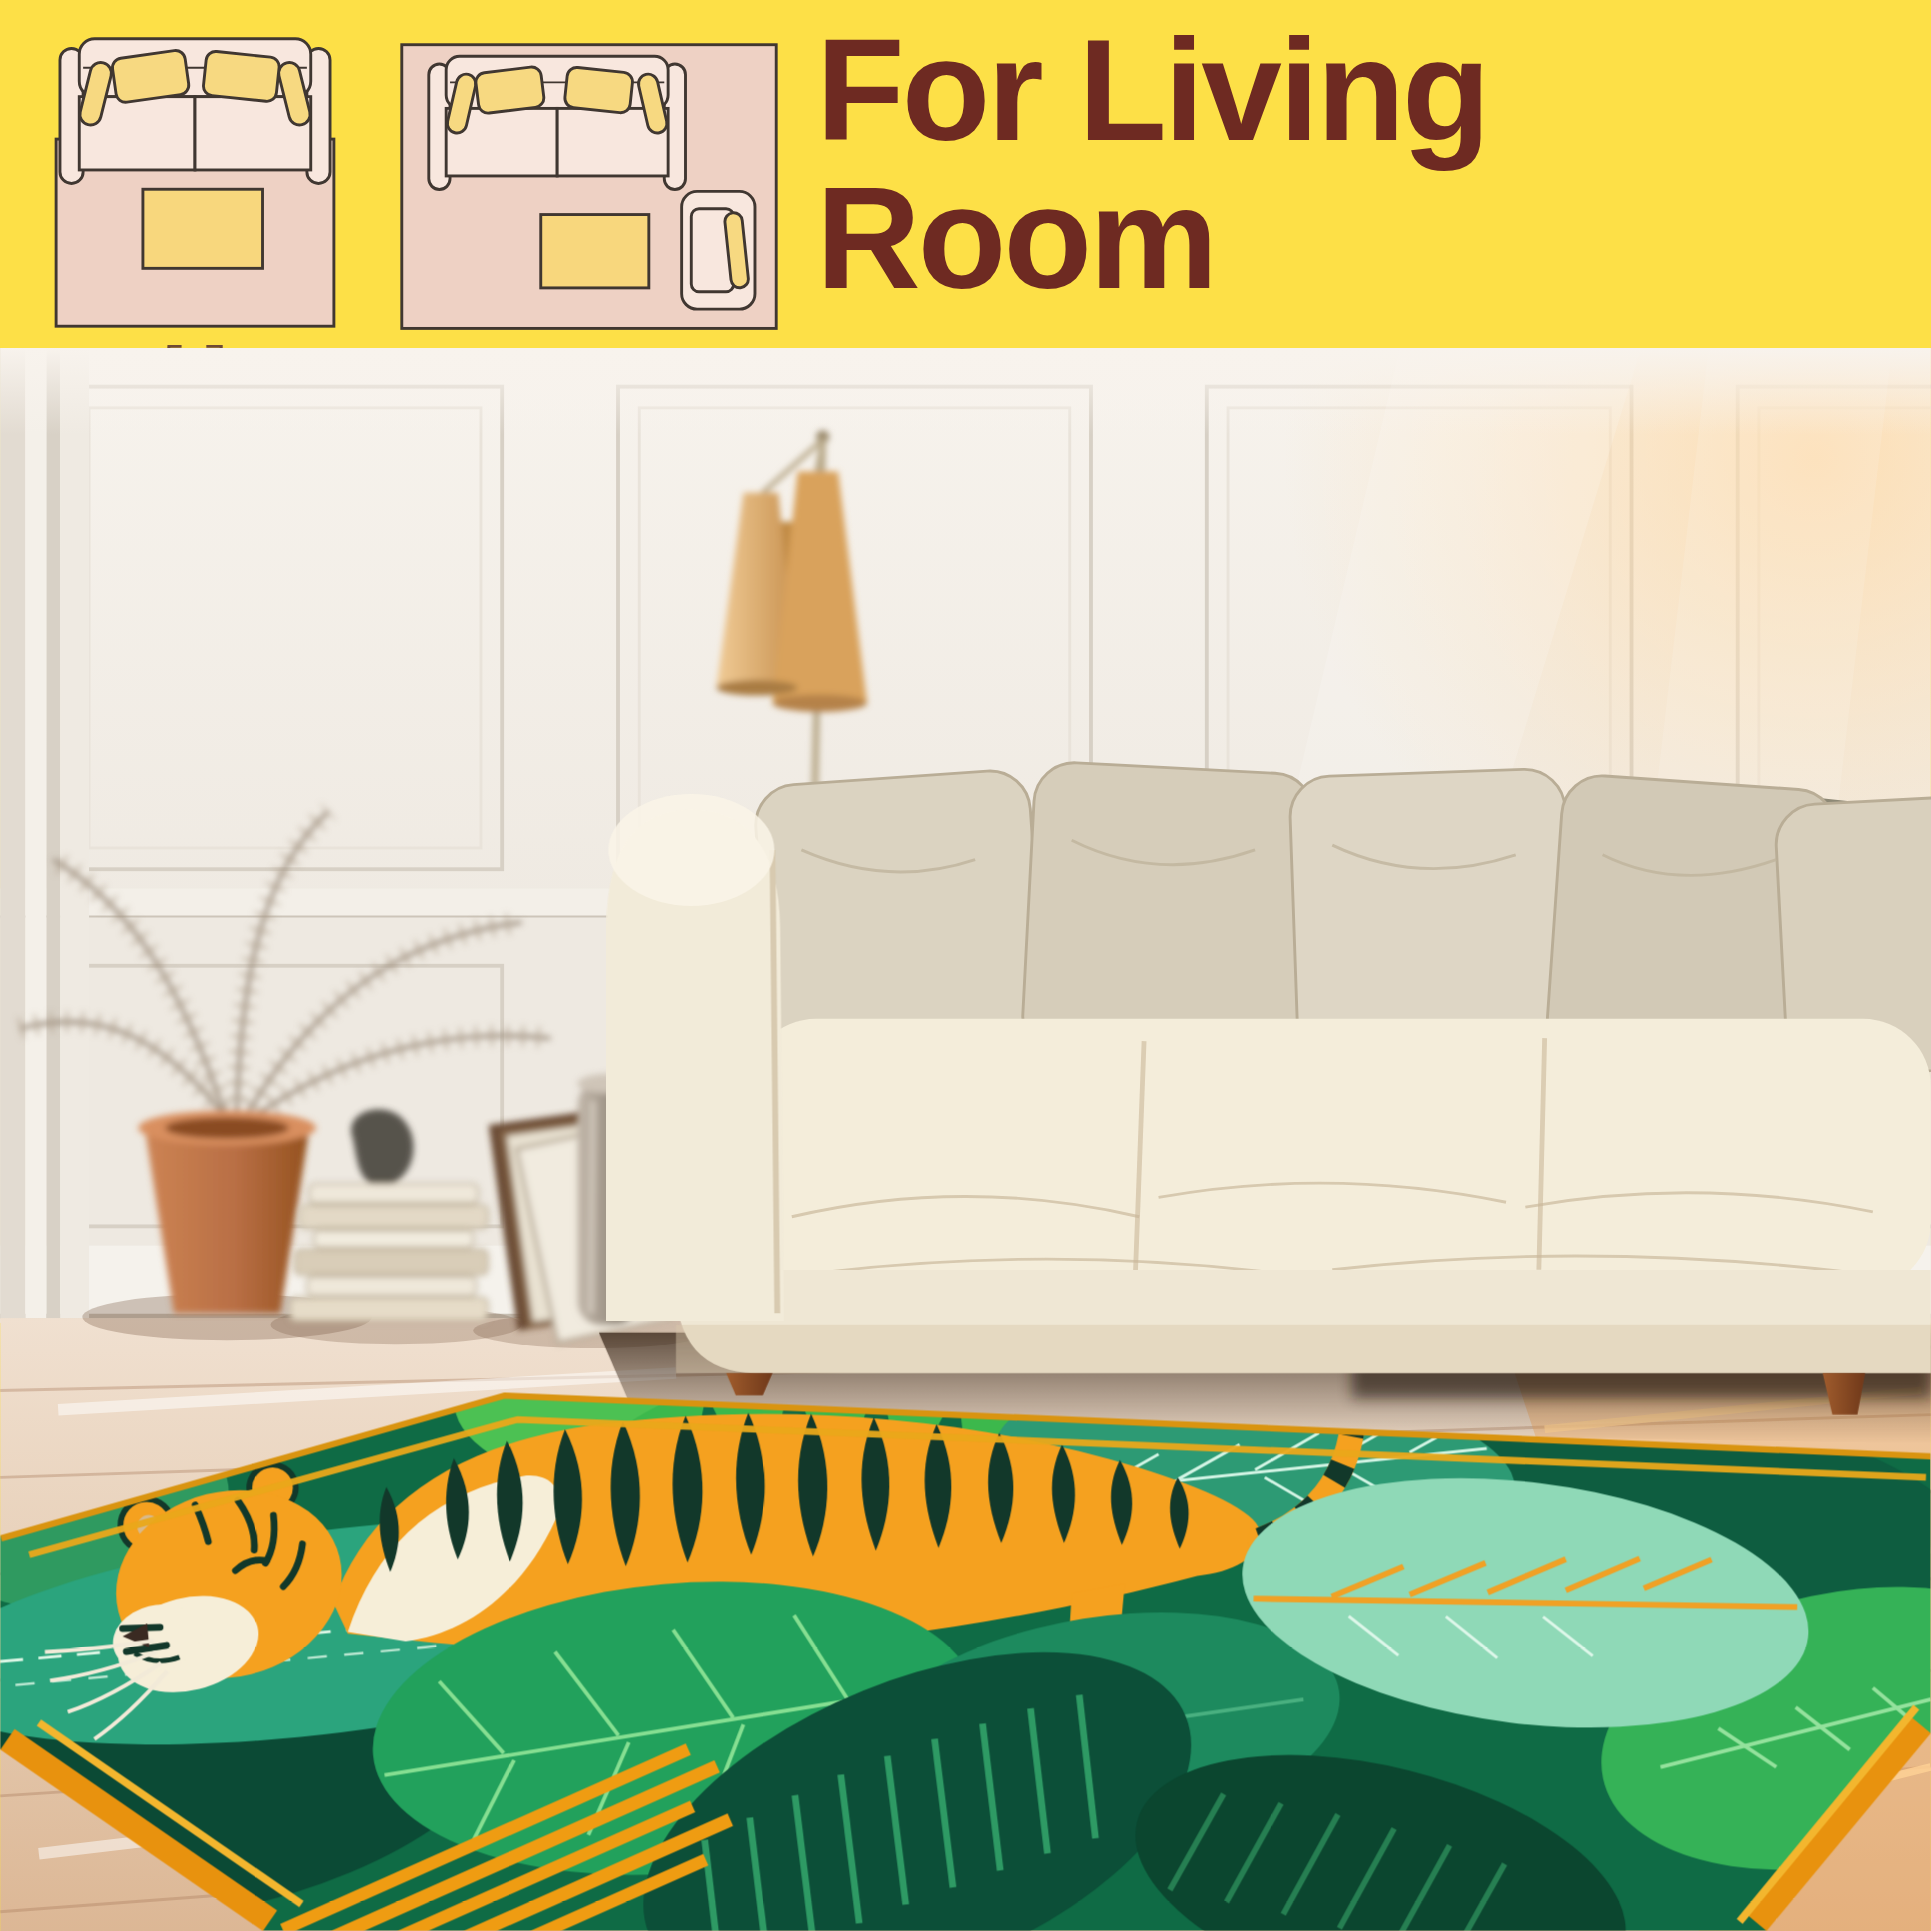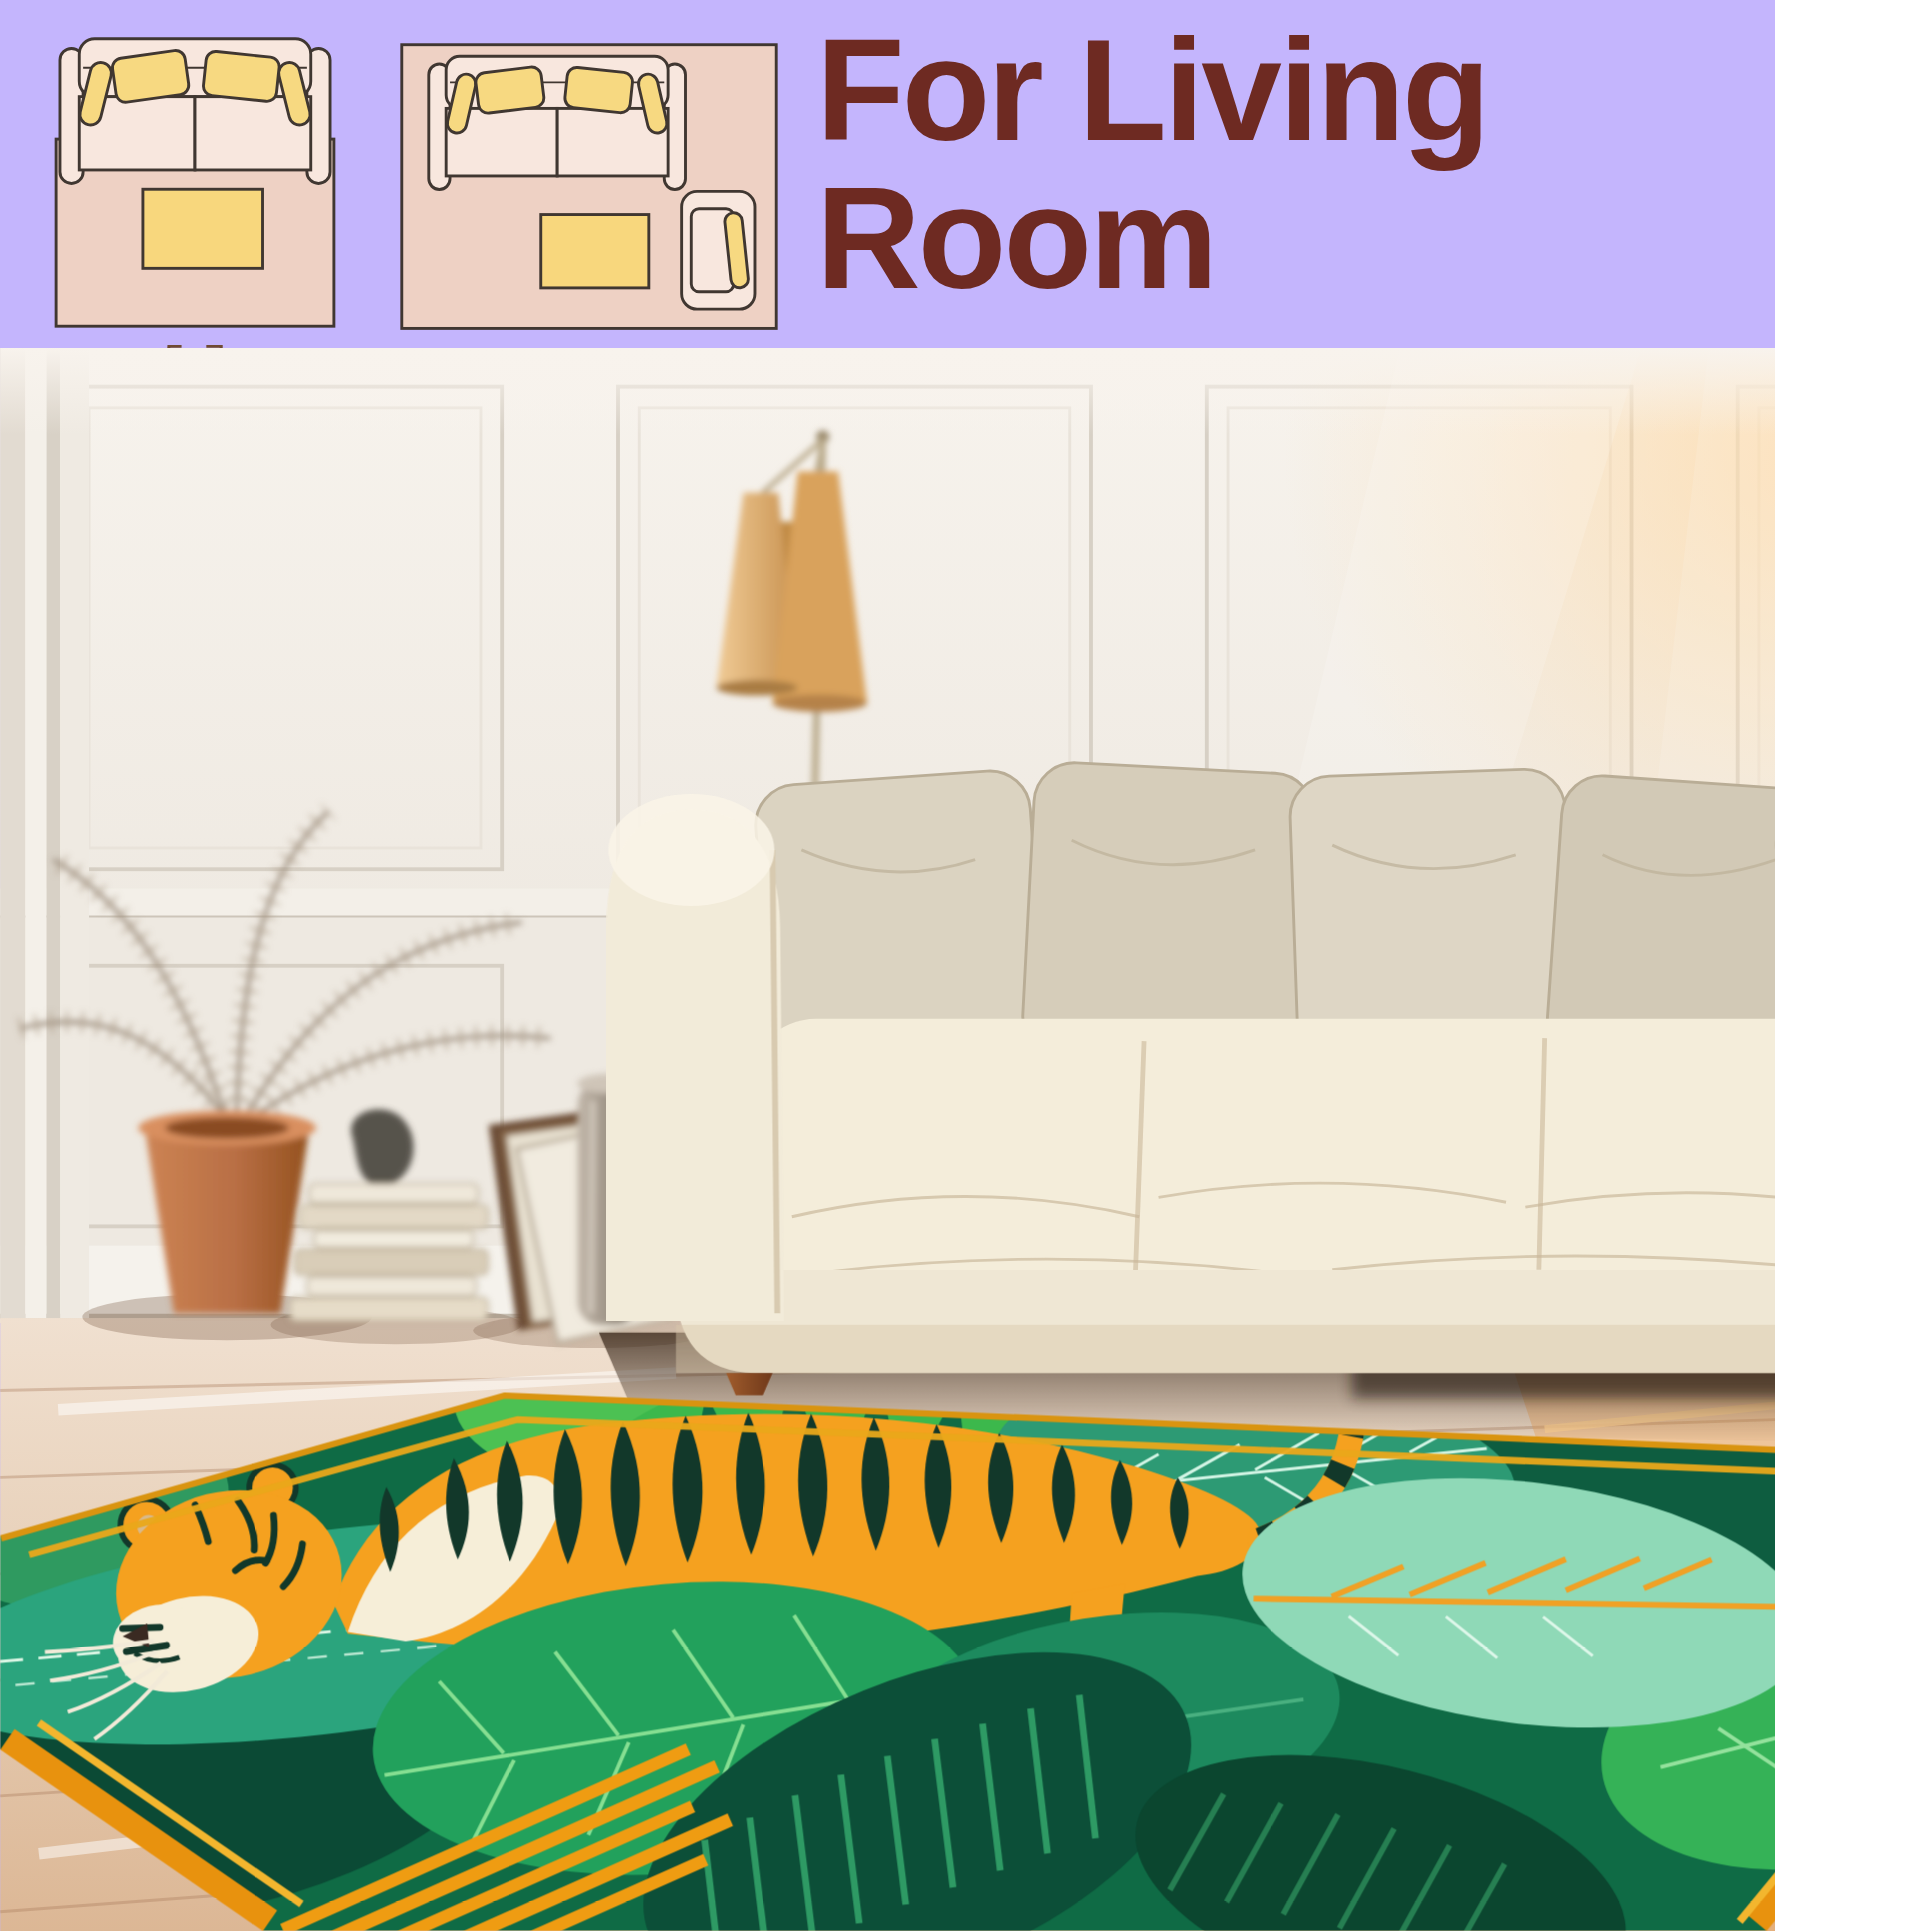--- a/index.html
+++ b/index.html
@@ -1,18 +1,18 @@
 <!DOCTYPE html>
 <html><head>
 <meta charset="utf-8">
 <style>
   html,body{margin:0;padding:0;}
   .canvas{
-    position:relative; width:1775px; height:1931px; overflow:hidden;
-    background:#c4b5fd;
+    position:relative; width:1931px; height:1931px; overflow:hidden;
+    background:#fde047;
     font-family:"Liberation Sans", sans-serif;
   }
   .top-band{position:absolute;left:0;top:0;width:1931px;height:348px;}
   .diagram{position:absolute;text-align:center;}
   .diagram-a{left:50px;top:33px;width:290px;}
   .diagram-b{left:396px;top:29px;width:386px;}
   .diagram-label{
     margin-top:5.8px; font-size:36px; color:#6f4a33; letter-spacing:1px;
   }
   .headline{position:absolute;left:816px;top:17.4px;width:1096px;}

